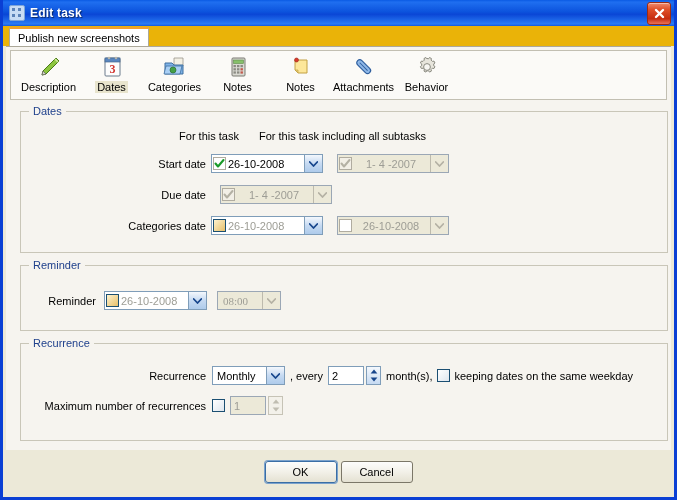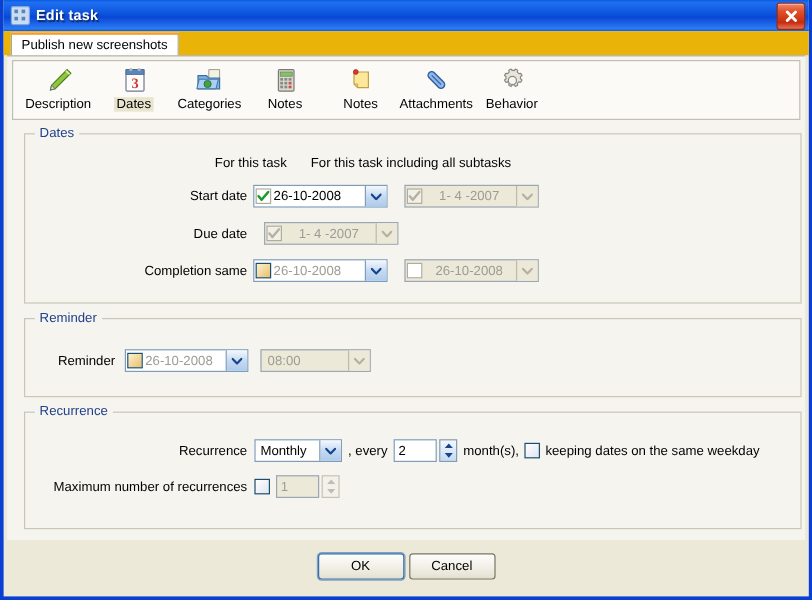--- a/index.html
+++ b/index.html
@@ -346,21 +346,21 @@
           <span class="dval" style="text-align:center;padding-right:2px;">1- 4 -2007</span>
           <span class="arrowbtn">
             <svg width="9" height="6" viewBox="0 0 9 6">
                 <path d="M.7 1 L4.5 5 L8.3 1" fill="none" stroke="#b4b1a4" stroke-width="1.8" stroke-linecap="round" stroke-linejoin="round"></path>
               </svg>
           </span>
         </div>
       </div>
 
       <div class="row" style="left:0;top:104px;">
-        <div class="rlabel" style="width:185px;">Completion same</div>
+        <div class="rlabel" style="width:185px;">Categories date</div>
         <div class="datefield" style="margin-left:5px;">
           <span class="cb tan"></span>
           <span class="dval" style="color:#9d9d95;">26-10-2008</span>
           <span class="arrowbtn">
             <svg width="9" height="6" viewBox="0 0 9 6">
                 <path d="M.7 1 L4.5 5 L8.3 1" fill="none" stroke="#16458c" stroke-width="1.8" stroke-linecap="round" stroke-linejoin="round"></path>
               </svg>
           </span>
         </div>
         <div class="datefield disabled" style="margin-left:14px;">
@@ -382,21 +382,21 @@
         <div class="rlabel" style="width:75px;">Reminder</div>
         <div class="datefield" style="margin-left:8px;width:103px;">
           <span class="cb tan"></span>
           <span class="dval" style="color:#9d9d95;">26-10-2008</span>
           <span class="arrowbtn">
             <svg width="9" height="6" viewBox="0 0 9 6">
                 <path d="M.7 1 L4.5 5 L8.3 1" fill="none" stroke="#16458c" stroke-width="1.8" stroke-linecap="round" stroke-linejoin="round"></path>
               </svg>
           </span>
         </div>
-        <div class="datefield disabled" style="margin-left:10px;width:92px;">
+        <div class="datefield disabled" style="margin-left:10px;width:64px;font-family:Liberation Serif, serif;">
           <span class="dval" style="padding-left:5px;">08:00</span>
           <span class="arrowbtn">
             <svg width="9" height="6" viewBox="0 0 9 6">
                 <path d="M.7 1 L4.5 5 L8.3 1" fill="none" stroke="#b4b1a4" stroke-width="1.8" stroke-linecap="round" stroke-linejoin="round"></path>
               </svg>
           </span>
         </div>
       </div>
     </div>
 

